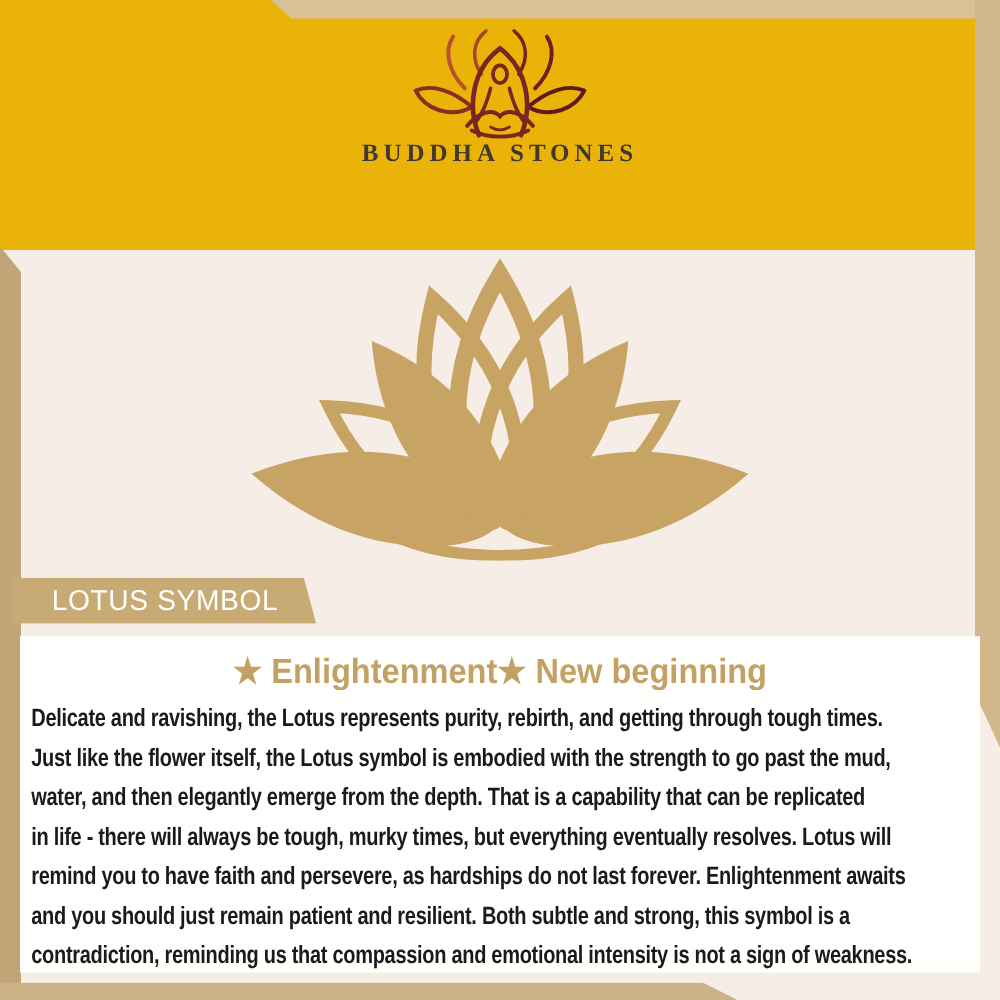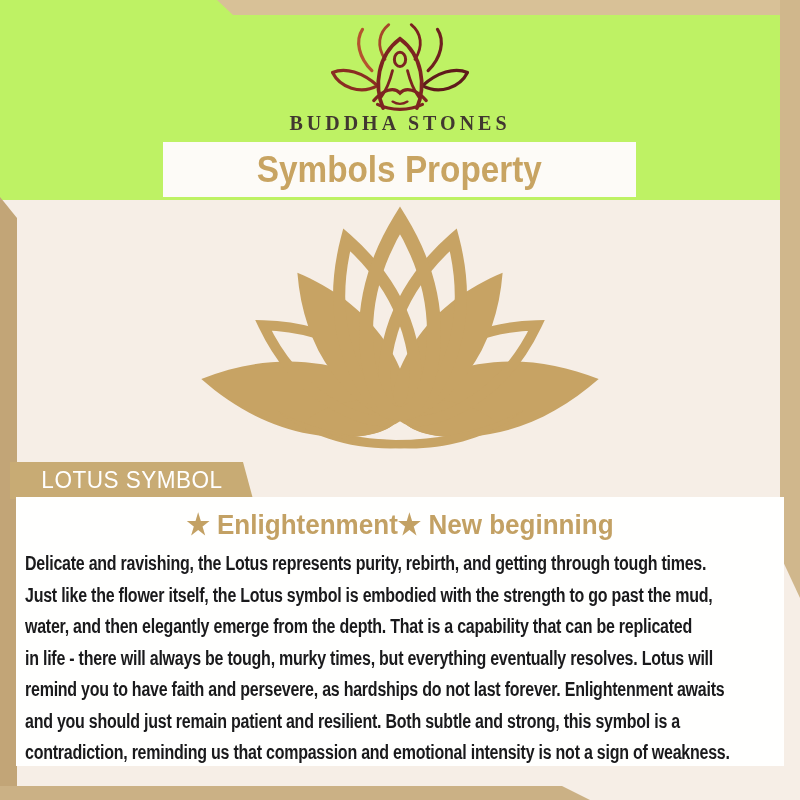--- a/index.html
+++ b/index.html
@@ -1,17 +1,17 @@
 <!DOCTYPE html>
 <html><head>
 <meta charset="utf-8">
 <style>
   html,body{margin:0;padding:0;}
   body{font-family:"Liberation Sans", sans-serif;}
-  .canvas{position:relative;width:800px;height:800px;overflow:hidden;background:#bef264;}
+  .canvas{position:relative;width:800px;height:800px;overflow:hidden;background:#eab308;}
   .bg-lower{position:absolute;left:0;top:200px;width:800px;height:600px;background:#f6eee6;}
 
   
   .band{position:absolute;}
   .band-top{top:0;left:217px;width:583px;height:15px;background:#d8c197;
     clip-path:polygon(0 0,100% 0,100% 100%,16px 100%);}
   .band-right{top:0;right:0;width:20px;height:598px;background:#d0b78c;
     clip-path:polygon(0 0,100% 0,100% 100%,0 555px);}
   .band-left{left:0;top:197px;width:17px;height:603px;background:#c2a577;
     clip-path:polygon(0 0,100% 21px,100% 100%,0 100%);}
@@ -30,21 +30,21 @@
     transform:scaleX(0.9);white-space:nowrap;letter-spacing:0;}
 
   .lotus-wrap{position:absolute;left:180px;top:204px;width:440px;height:258px;}
 
   .ribbon{position:absolute;left:10px;top:450px;width:243px;height:37px;background:#c8ab74;
     clip-path:polygon(0 0,calc(100% - 10px) 0,100% 100%,0 100%);
     display:flex;align-items:center;margin-top:12px;}
   .ribbon .ribbon-label{color:#ffffff;font-size:23px;letter-spacing:0.5px;
     padding-left:32px;white-space:nowrap;transform:scaleX(0.98);transform-origin:left center;}
 
-  .content-box{position:absolute;left:16px;top:497px;width:768px;height:269px;
+  .content-box{position:absolute;left:16px;top:509px;width:768px;height:269px;
     background:#fffffe;overflow:hidden;}
   .content-heading{margin-top:11px;width:100%;text-align:center;
     font-size:28px;font-weight:bold;color:#c3a164;line-height:34px;
     transform:scaleX(0.93);white-space:nowrap;}
   .body-text{margin:6px 0 0 9px;width:950px;transform:scaleX(0.80);
     transform-origin:left top;}
   .body-line{font-size:20px;font-weight:bold;color:#1a1a1c;line-height:31.5px;
     letter-spacing:-0.3px;white-space:nowrap;}
 </style>
 </head>
@@ -74,23 +74,20 @@
       <ellipse cx="80" cy="44" rx="6" ry="7.5" stroke="#7d2421" stroke-width="3.2"></ellipse>
       <path d="M72,56 C69,68 66,76 60,84" stroke="#7d2421" stroke-width="3" stroke-linecap="round"></path>
       <path d="M88,56 C91,68 94,76 100,84" stroke="#7d2421" stroke-width="3" stroke-linecap="round"></path>
       <path d="M52,88 C62,76 74,73 80,80 C86,73 98,76 108,88" stroke="#7d2421" stroke-width="3.4" stroke-linecap="round"></path>
       <path d="M56,92 C70,99 90,99 104,92" stroke="#7d2421" stroke-width="3.4" stroke-linecap="round"></path>
       <path d="M72,89 Q80,94 88,89" stroke="#7d2421" stroke-width="2.4" stroke-linecap="round"></path>
     </svg>
   </div>
   <div class="brand-name">BUDDHA STONES</div>
 
-  <div class="title-band">
-    <div class="title">Symbols Property</div>
-  </div>
 
   <div class="lotus-wrap">
     <svg width="440" height="258" viewBox="0 0 440 258">
       <defs>
         <path id="petal" d="M220,16 C198,52 186,90 186,128 C186,176 202,210 220,210 C238,210 254,176 254,128 C254,90 242,52 220,16 Z"></path>
       </defs>
       <g fill="#c7a364" stroke="#c7a364">
 
         <use href="#petal" stroke="none" transform="rotate(-80,220,210) translate(220,210) scale(1.04) translate(-220,-210)"></use>
         <use href="#petal" stroke="none" transform="rotate(80,220,210) translate(220,210) scale(1.04) translate(-220,-210)"></use>

